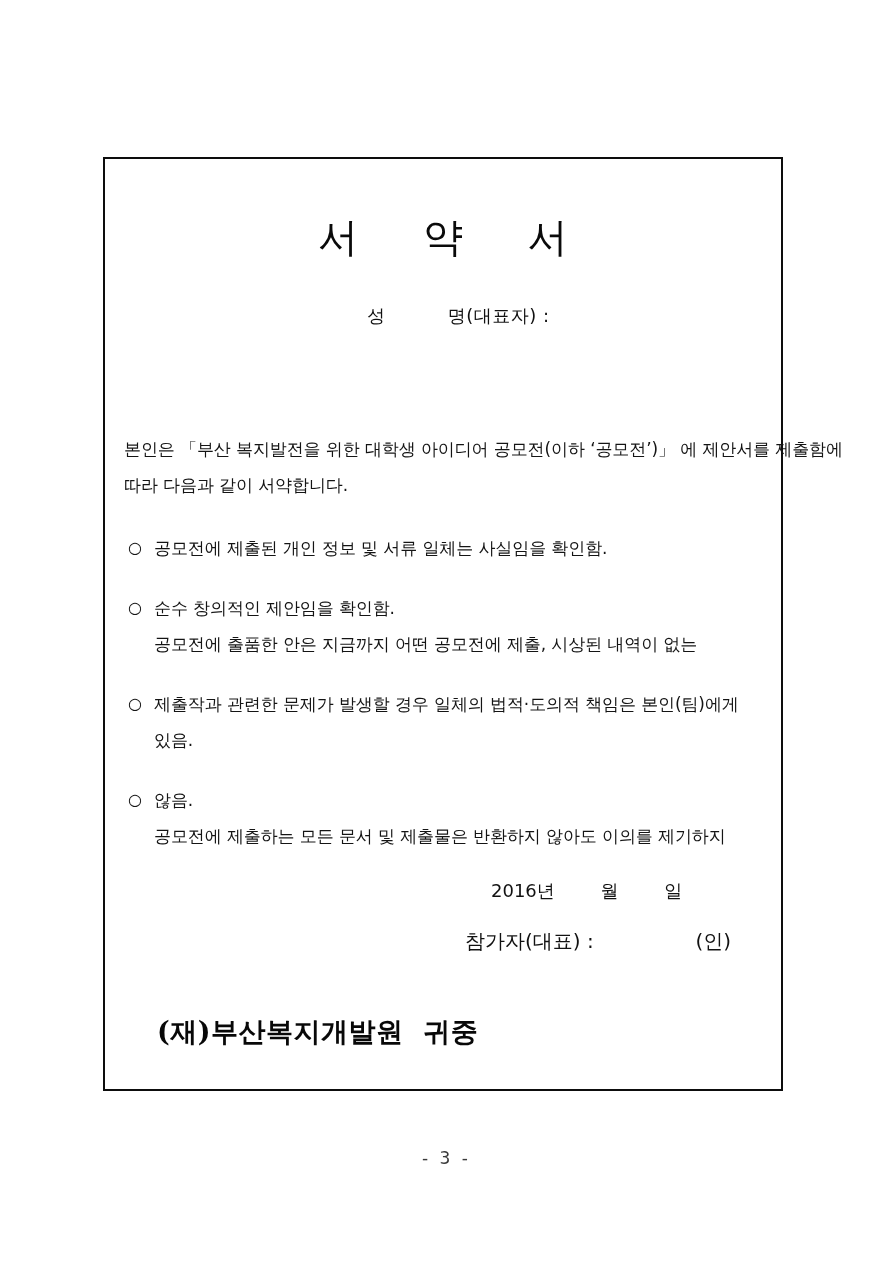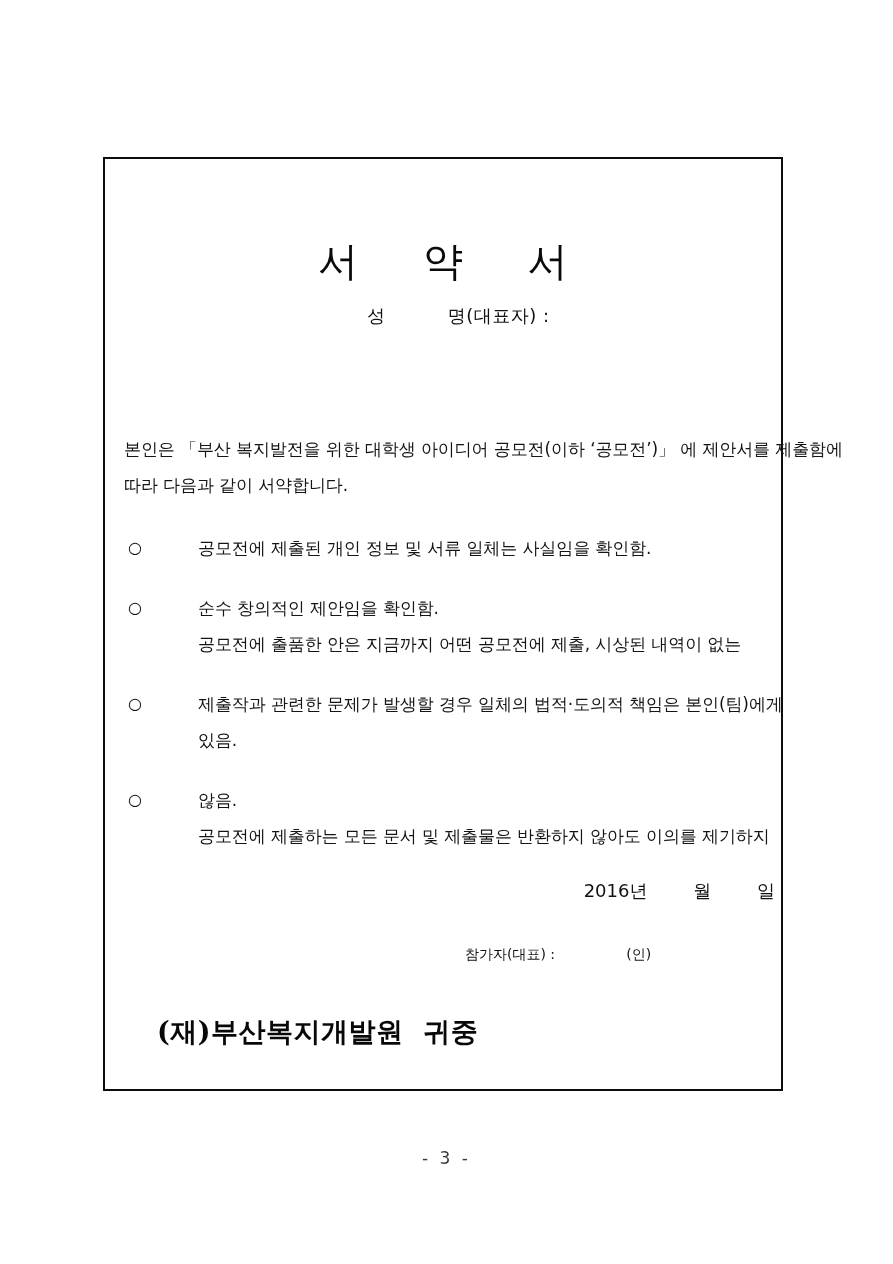--- a/index.html
+++ b/index.html
@@ -51,21 +51,20 @@
     right: 0;
     top: 58px;
     text-align: center;
     font-family: "DejaVu Serif", "Liberation Serif", serif;
     font-size: 40px;
     line-height: 1;
     letter-spacing: 26px;
     text-indent: 26px;
     color: #0a0a0a;
     font-weight: 400;
-    margin-top: 24px;
   }
 
   
   .name-line {
     position: absolute;
     top: 145px;
     left: 262px;
     font-size: 18px;
     color: #111;
     white-space: pre;
@@ -108,44 +107,42 @@
   }
   .clause-body {
     padding-left: 30px;
   }
   .clause-line {
     font-size: 17px;
     line-height: 36px;
     color: #141414;
     white-space: nowrap;
     letter-spacing: -0.1px;
-    margin-left: 44px;
   }
 
   
   .sign-block {
     position: absolute;
     left: 360px;
     top: 715px;
     width: 310px;
   }
   .date-line {
     font-size: 18px;
     line-height: 34px;
     color: #111;
     white-space: pre;
     padding-left: 26px;
-    text-align: right;
   }
   .signer-line {
-    font-size: 14px;
+    font-size: 20px;
     line-height: 34px;
     color: #111;
     white-space: pre;
-    margin-top: 29px;
+    margin-top: 16px;
   }
 
   
   .addressee {
     position: absolute;
     left: 52px;
     top: 855px;
     font-family: "DejaVu Serif", "Liberation Serif", serif;
     font-size: 27px;
     font-weight: 700;

